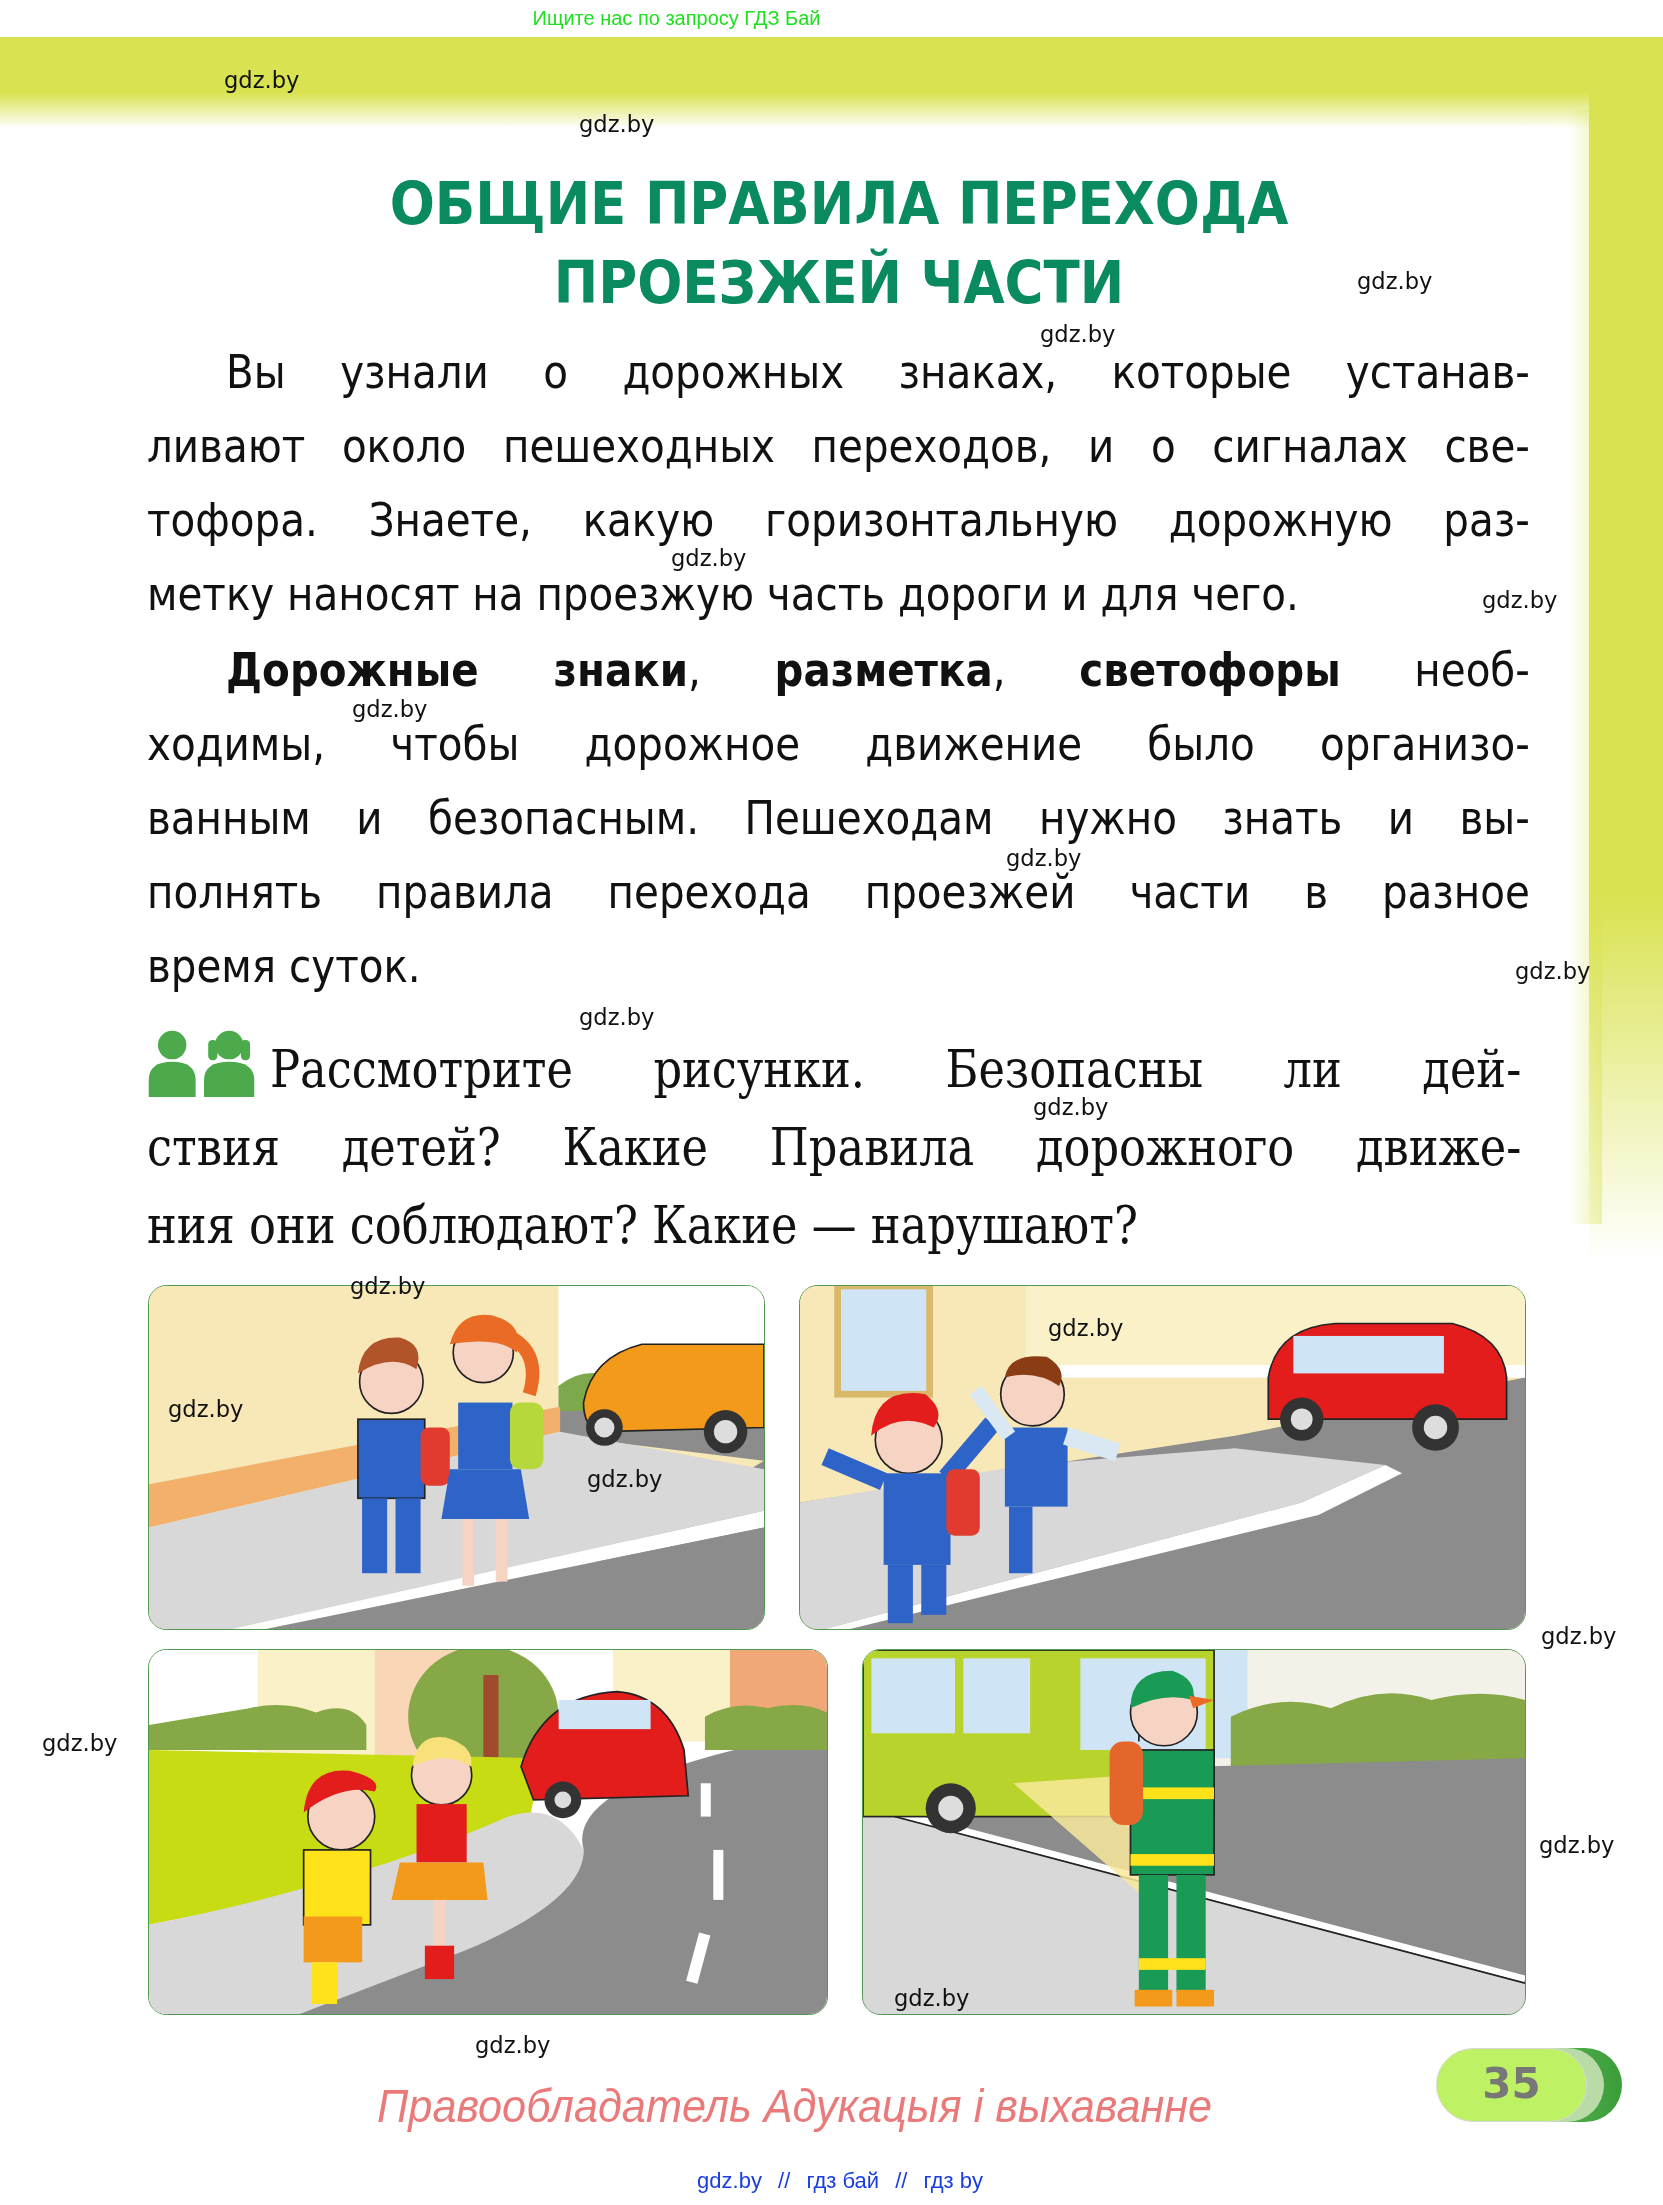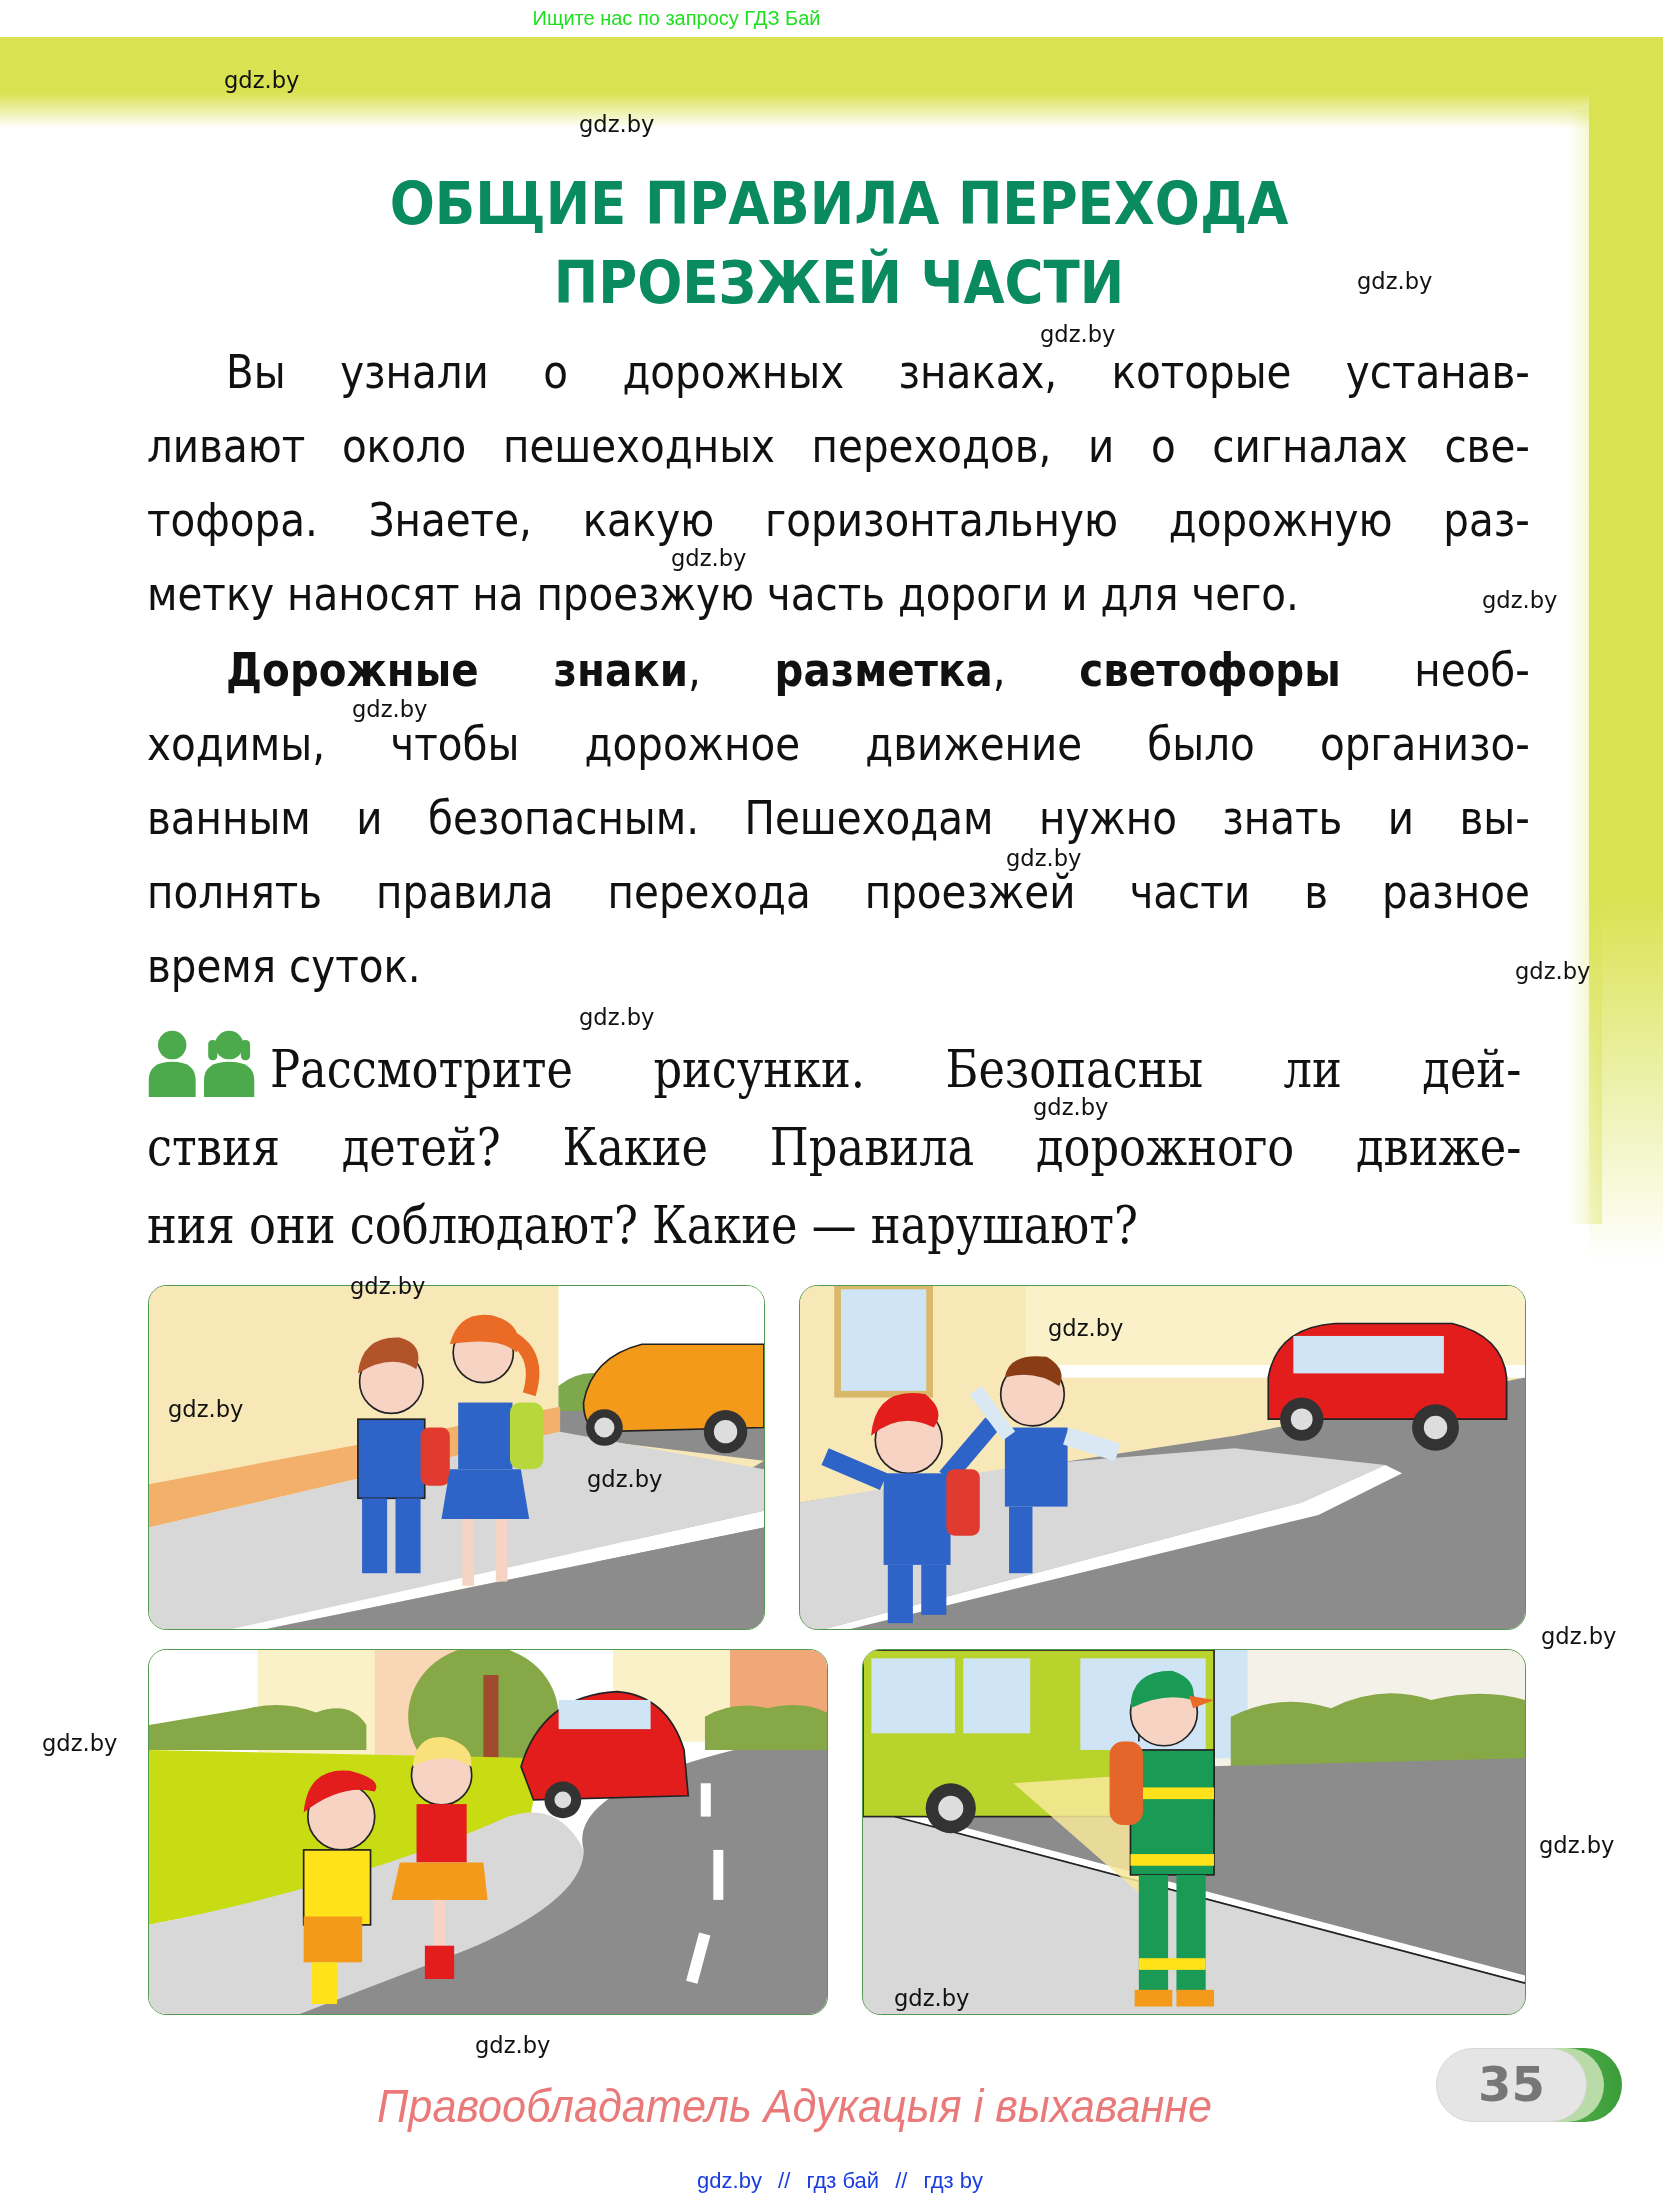--- a/index.html
+++ b/index.html
@@ -84,23 +84,23 @@
     .page-badge .g2 {
       position: absolute; left: 59px; top: 0; width: 127px; height: 74px;
       border-radius: 37px; background: linear-gradient(to right, #6bbf5a, #3a9d3a);
     }
     .page-badge .g1 {
       position: absolute; left: 34px; top: 0; width: 134px; height: 74px;
       border-radius: 37px; background: #b9dba8;
     }
     .page-badge .w {
       position: absolute; left: 0; top: 0; width: 151px; height: 74px;
-      border-radius: 37px; background: #e5e5e5; border: 1.7px solid #d8d8d8;
+      border-radius: 37px; background: #bef264; border: 1.7px solid #d8d8d8;
       text-align: center; line-height: 70px;
-      font-family: "DejaVu Sans", sans-serif; font-weight: bold; font-size: 48px; color: #777;
+      font-family: "DejaVu Sans", sans-serif; font-weight: bold; font-size: 42px; color: #777;
     }
 
     .footer-links {
       position: absolute; left: 0; top: 2168px; width: 1664px; text-align: center;
       font-family: "Liberation Sans", sans-serif; font-size: 22px; color: #1a3ee0; margin-left: 8px;
     }
     .footer-links span { margin: 0 5px; }
   </style>
 </head>
 <body>

